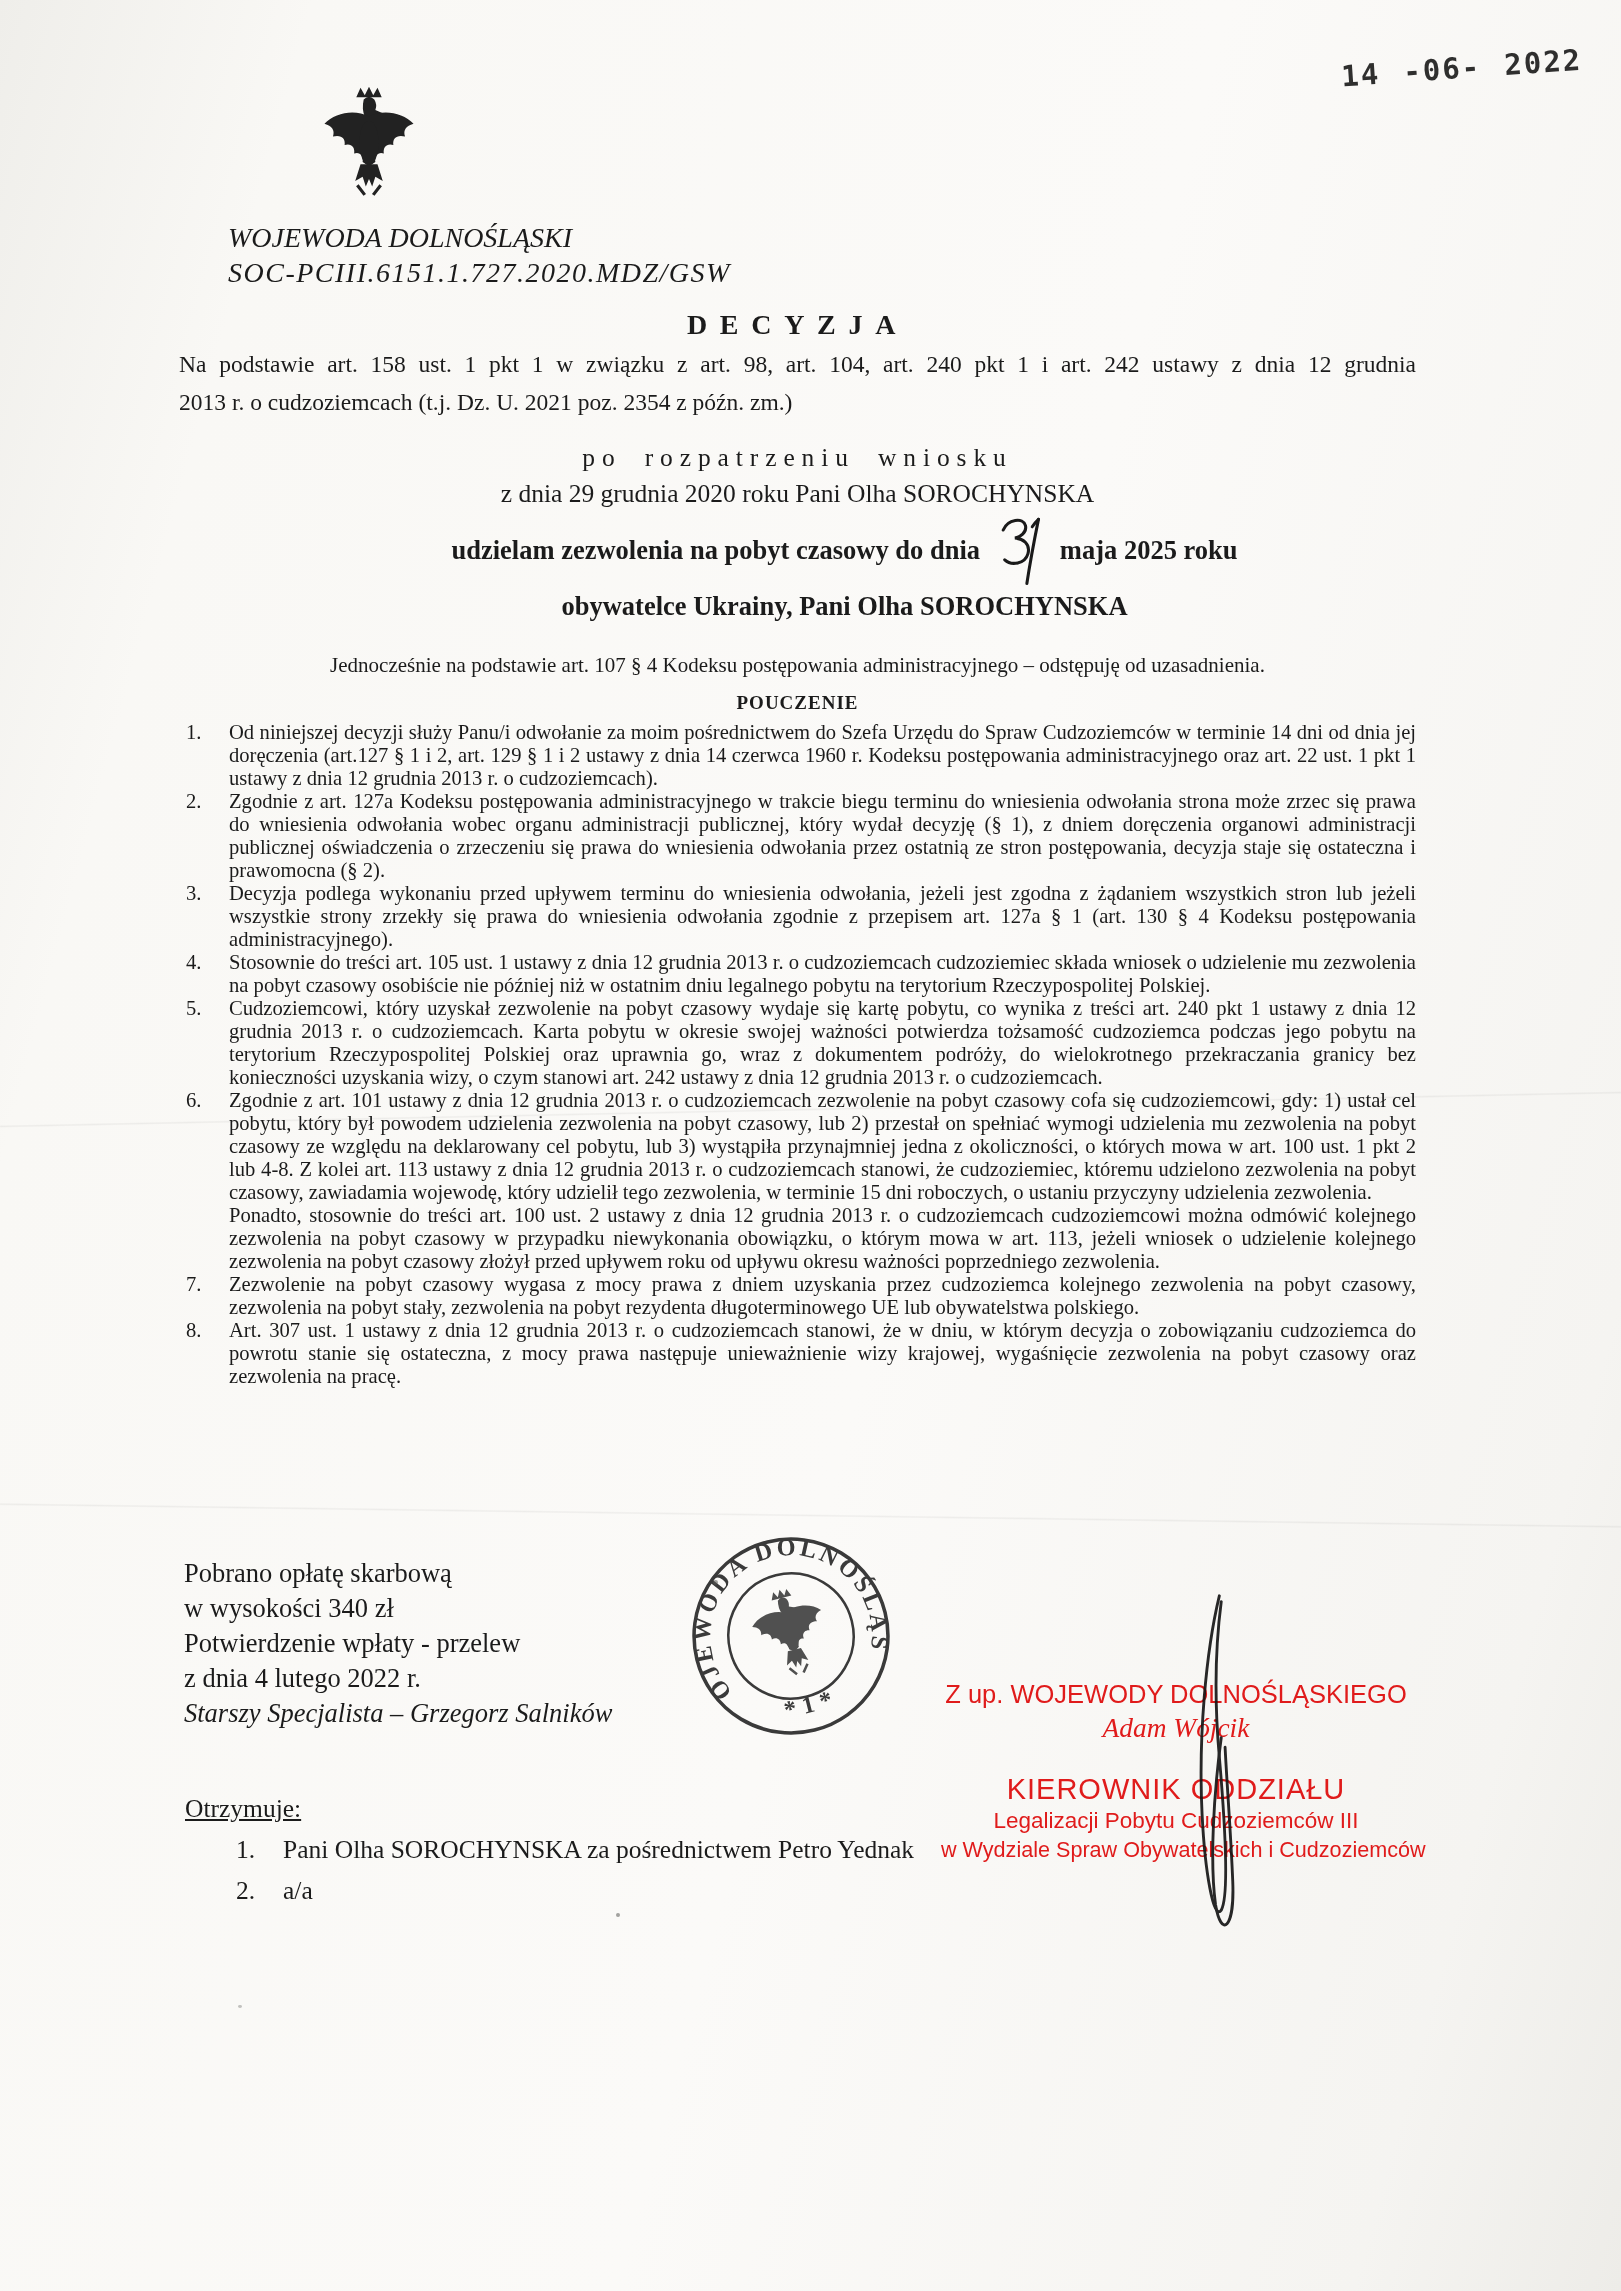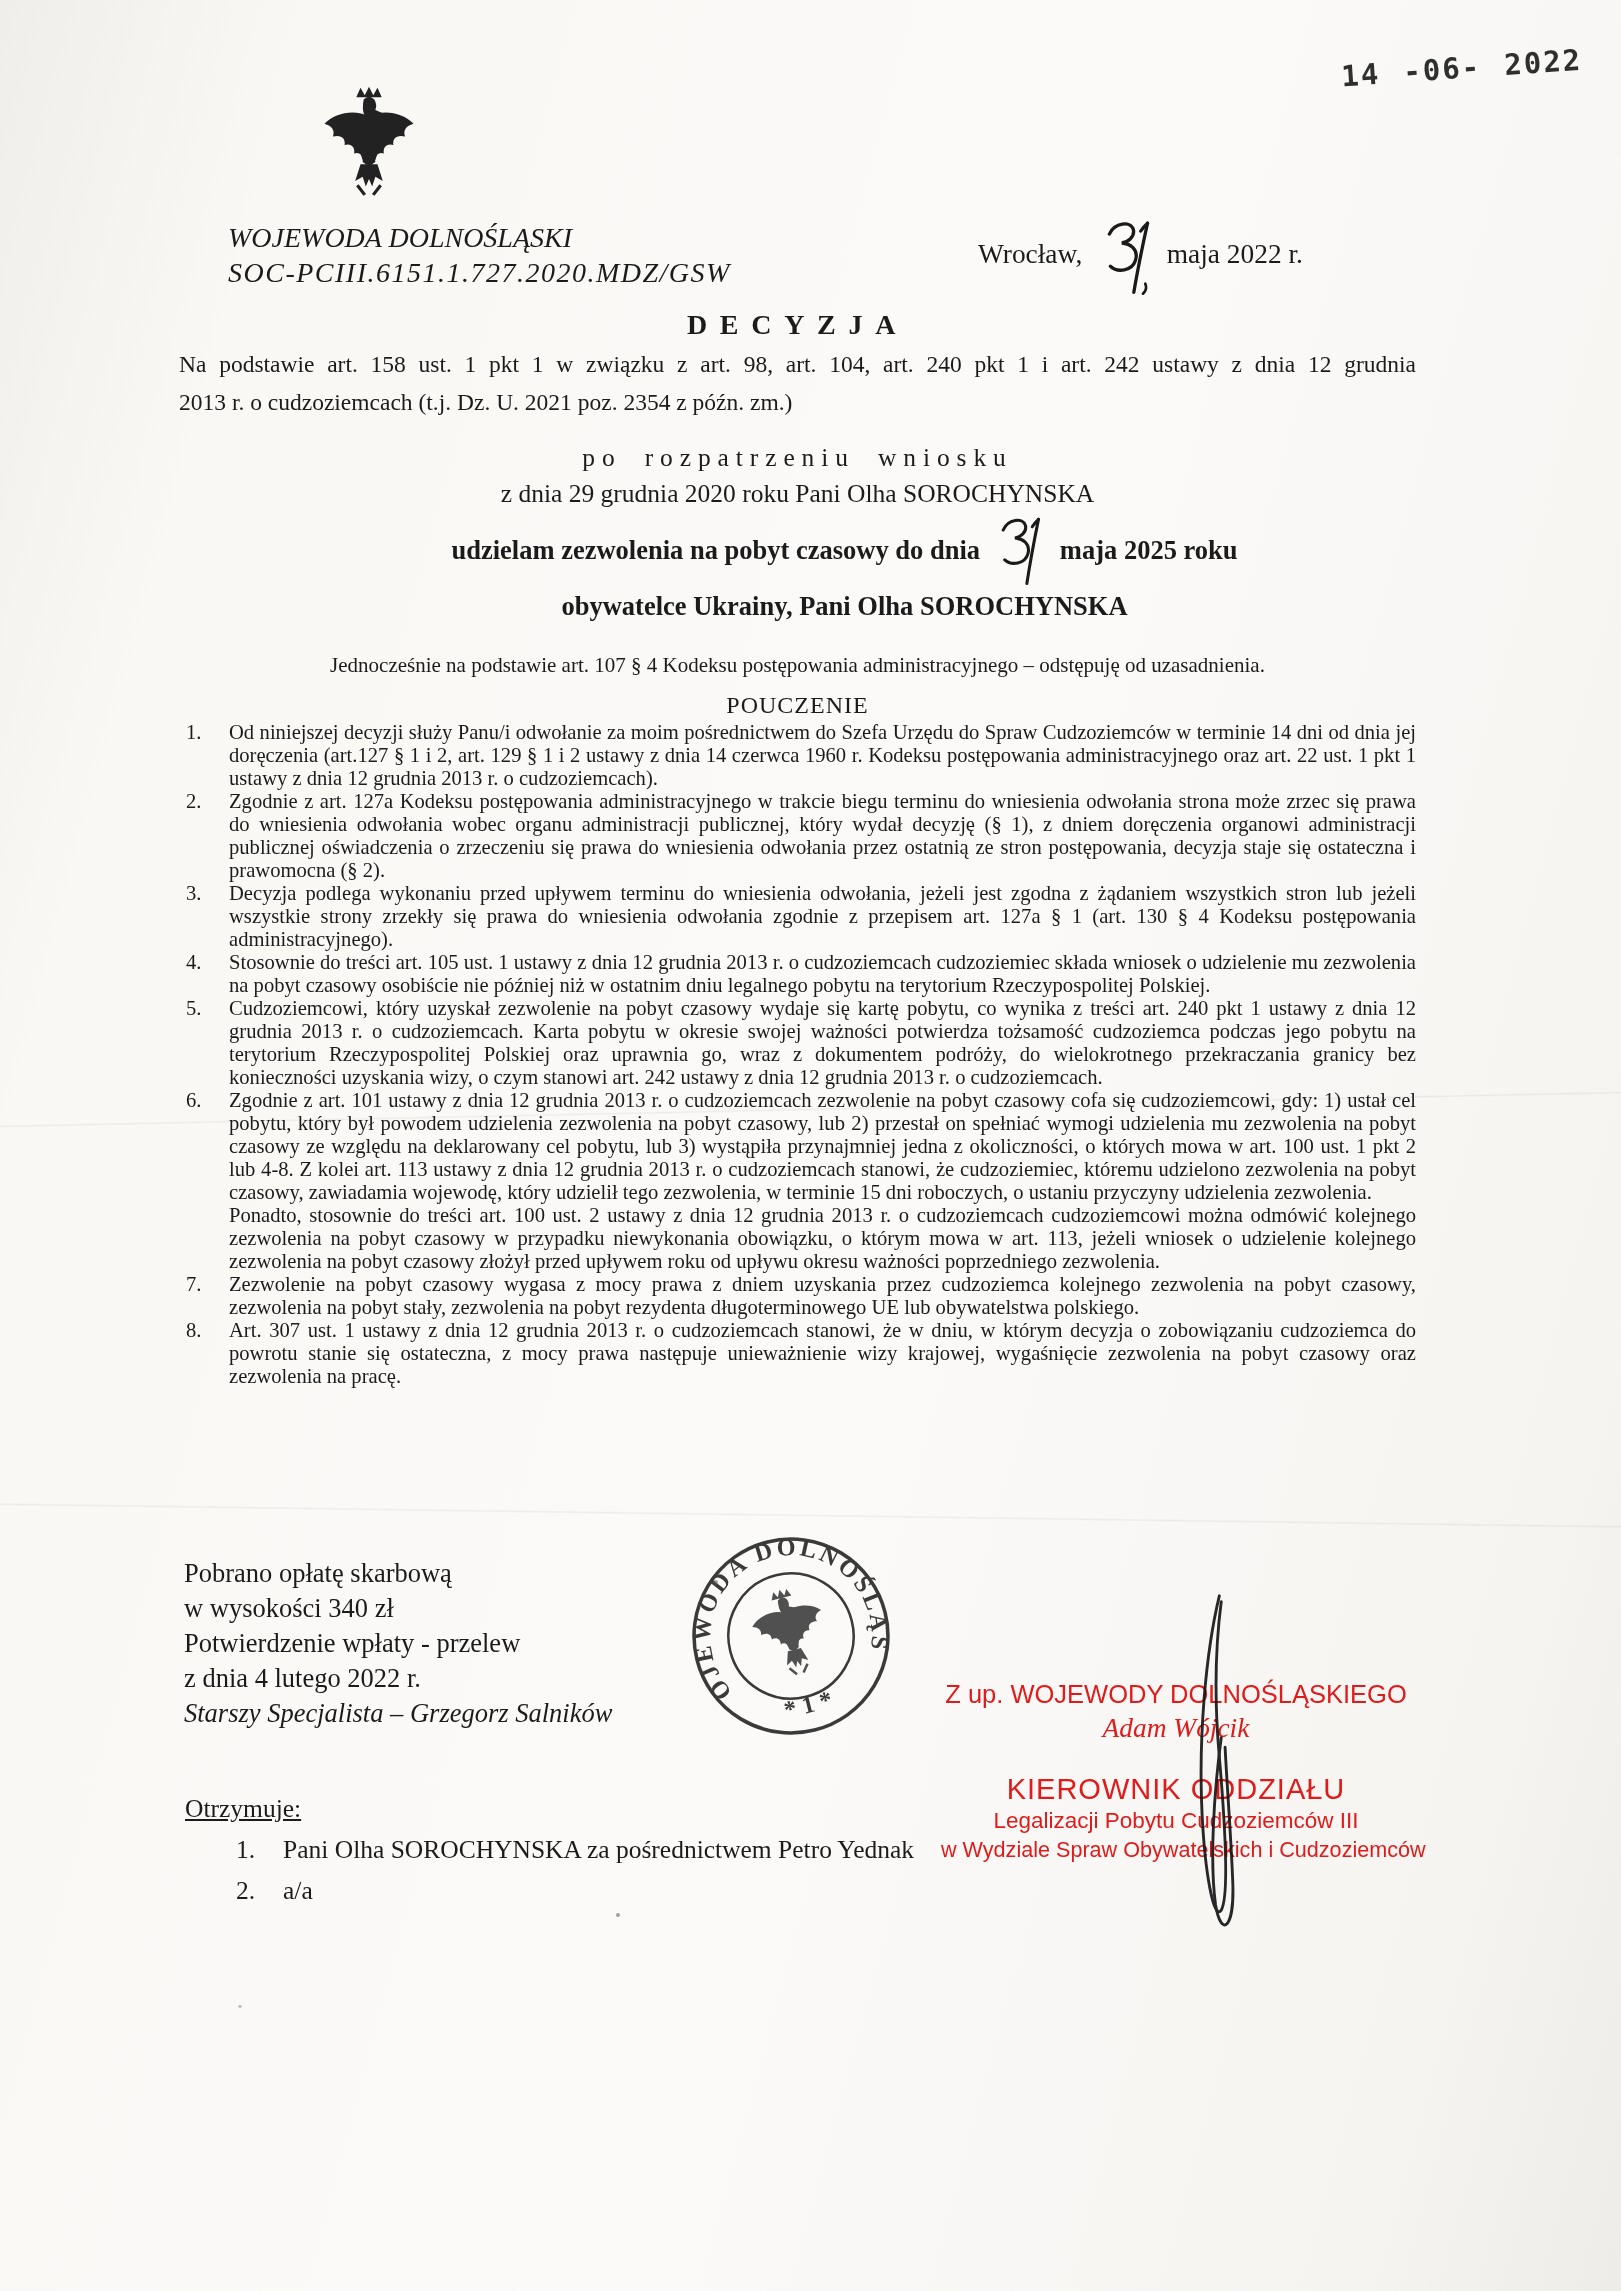--- a/index.html
+++ b/index.html
@@ -24,21 +24,21 @@
   
   .col{left:179px;width:1237px;text-align:center;}
   .title{top:294px;font-weight:bold;font-size:28px;letter-spacing:12.7px;margin-top:15px;}
   .legal{top:345px;left:179px;width:1237px;font-size:23.5px;line-height:38px;text-align:justify;}
   .legal .l1{text-align:justify;text-align-last:justify;white-space:normal;}
   .consider{top:440px;font-size:25.5px;line-height:36px;}
   .consider .sp{letter-spacing:6.9px;word-spacing:9.8px;}
   .ruling{top:514px;font-weight:bold;font-size:26.5px;line-height:37px;transform:translateX(47px);}
   .ruling .hand{display:inline-block;vertical-align:-29px;margin:0 7.8px;}
   .waiver{top:653px;font-size:21px;}
-  .pz-head{top:692px;font-weight:normal;font-size:24px;letter-spacing:1px;}
+  .pz-head{top:692px;font-weight:bold;font-size:19px;letter-spacing:1px;}
   
   .pz-list{left:179px;top:721px;width:1237px;font-size:20.6px;line-height:23px;}
   .pz-item{display:flex;align-items:flex-start;}
   .pz-num{width:50px;flex:0 0 50px;padding-left:6.9px;box-sizing:border-box;}
   .pz-text{flex:1;text-align:justify;}
   
   .fee{left:184px;top:1556px;font-size:26.5px;line-height:35px;}
   .fee .it{font-style:italic;}
   
   .seal{left:690px;top:1535px;width:202px;height:202px;transform:rotate(-14deg);opacity:.92;}
@@ -91,28 +91,20 @@
 
   <svg class="abs emblem" viewBox="0 0 100 110">
     <use href="#eagle"></use>
   </svg>
 
   <div class="abs letterhead">
     <div>WOJEWODA DOLNOŚLĄSKI</div>
     <div class="case">SOC-PCIII.6151.1.727.2020.MDZ/GSW</div>
   </div>
 
-  <div class="abs dateline">
-    <span>Wrocław,</span>
-    <svg class="hand" width="55" height="78" viewBox="0 0 60 84" style="transform:rotate(3deg)">
-      <use href="#handday"></use>
-      <path d="M52,70 C54,74 53,78 50,81" stroke="#1a1a1a" stroke-width="3" fill="none" stroke-linecap="round"></path>
-    </svg>
-    <span>maja 2022 r.</span>
-  </div>
 
   <div class="abs col title">DECYZJA</div>
 
   <div class="abs legal">
     <div class="l1">Na podstawie art. 158 ust. 1 pkt 1 w związku z art. 98, art. 104, art. 240 pkt 1 i art. 242 ustawy z dnia 12 grudnia</div>
     <div>2013 r. o cudzoziemcach (t.j. Dz. U. 2021 poz. 2354 z późn. zm.)</div>
   </div>
 
   <div class="abs col consider">
     <div class="sp">po rozpatrzeniu wniosku</div>

